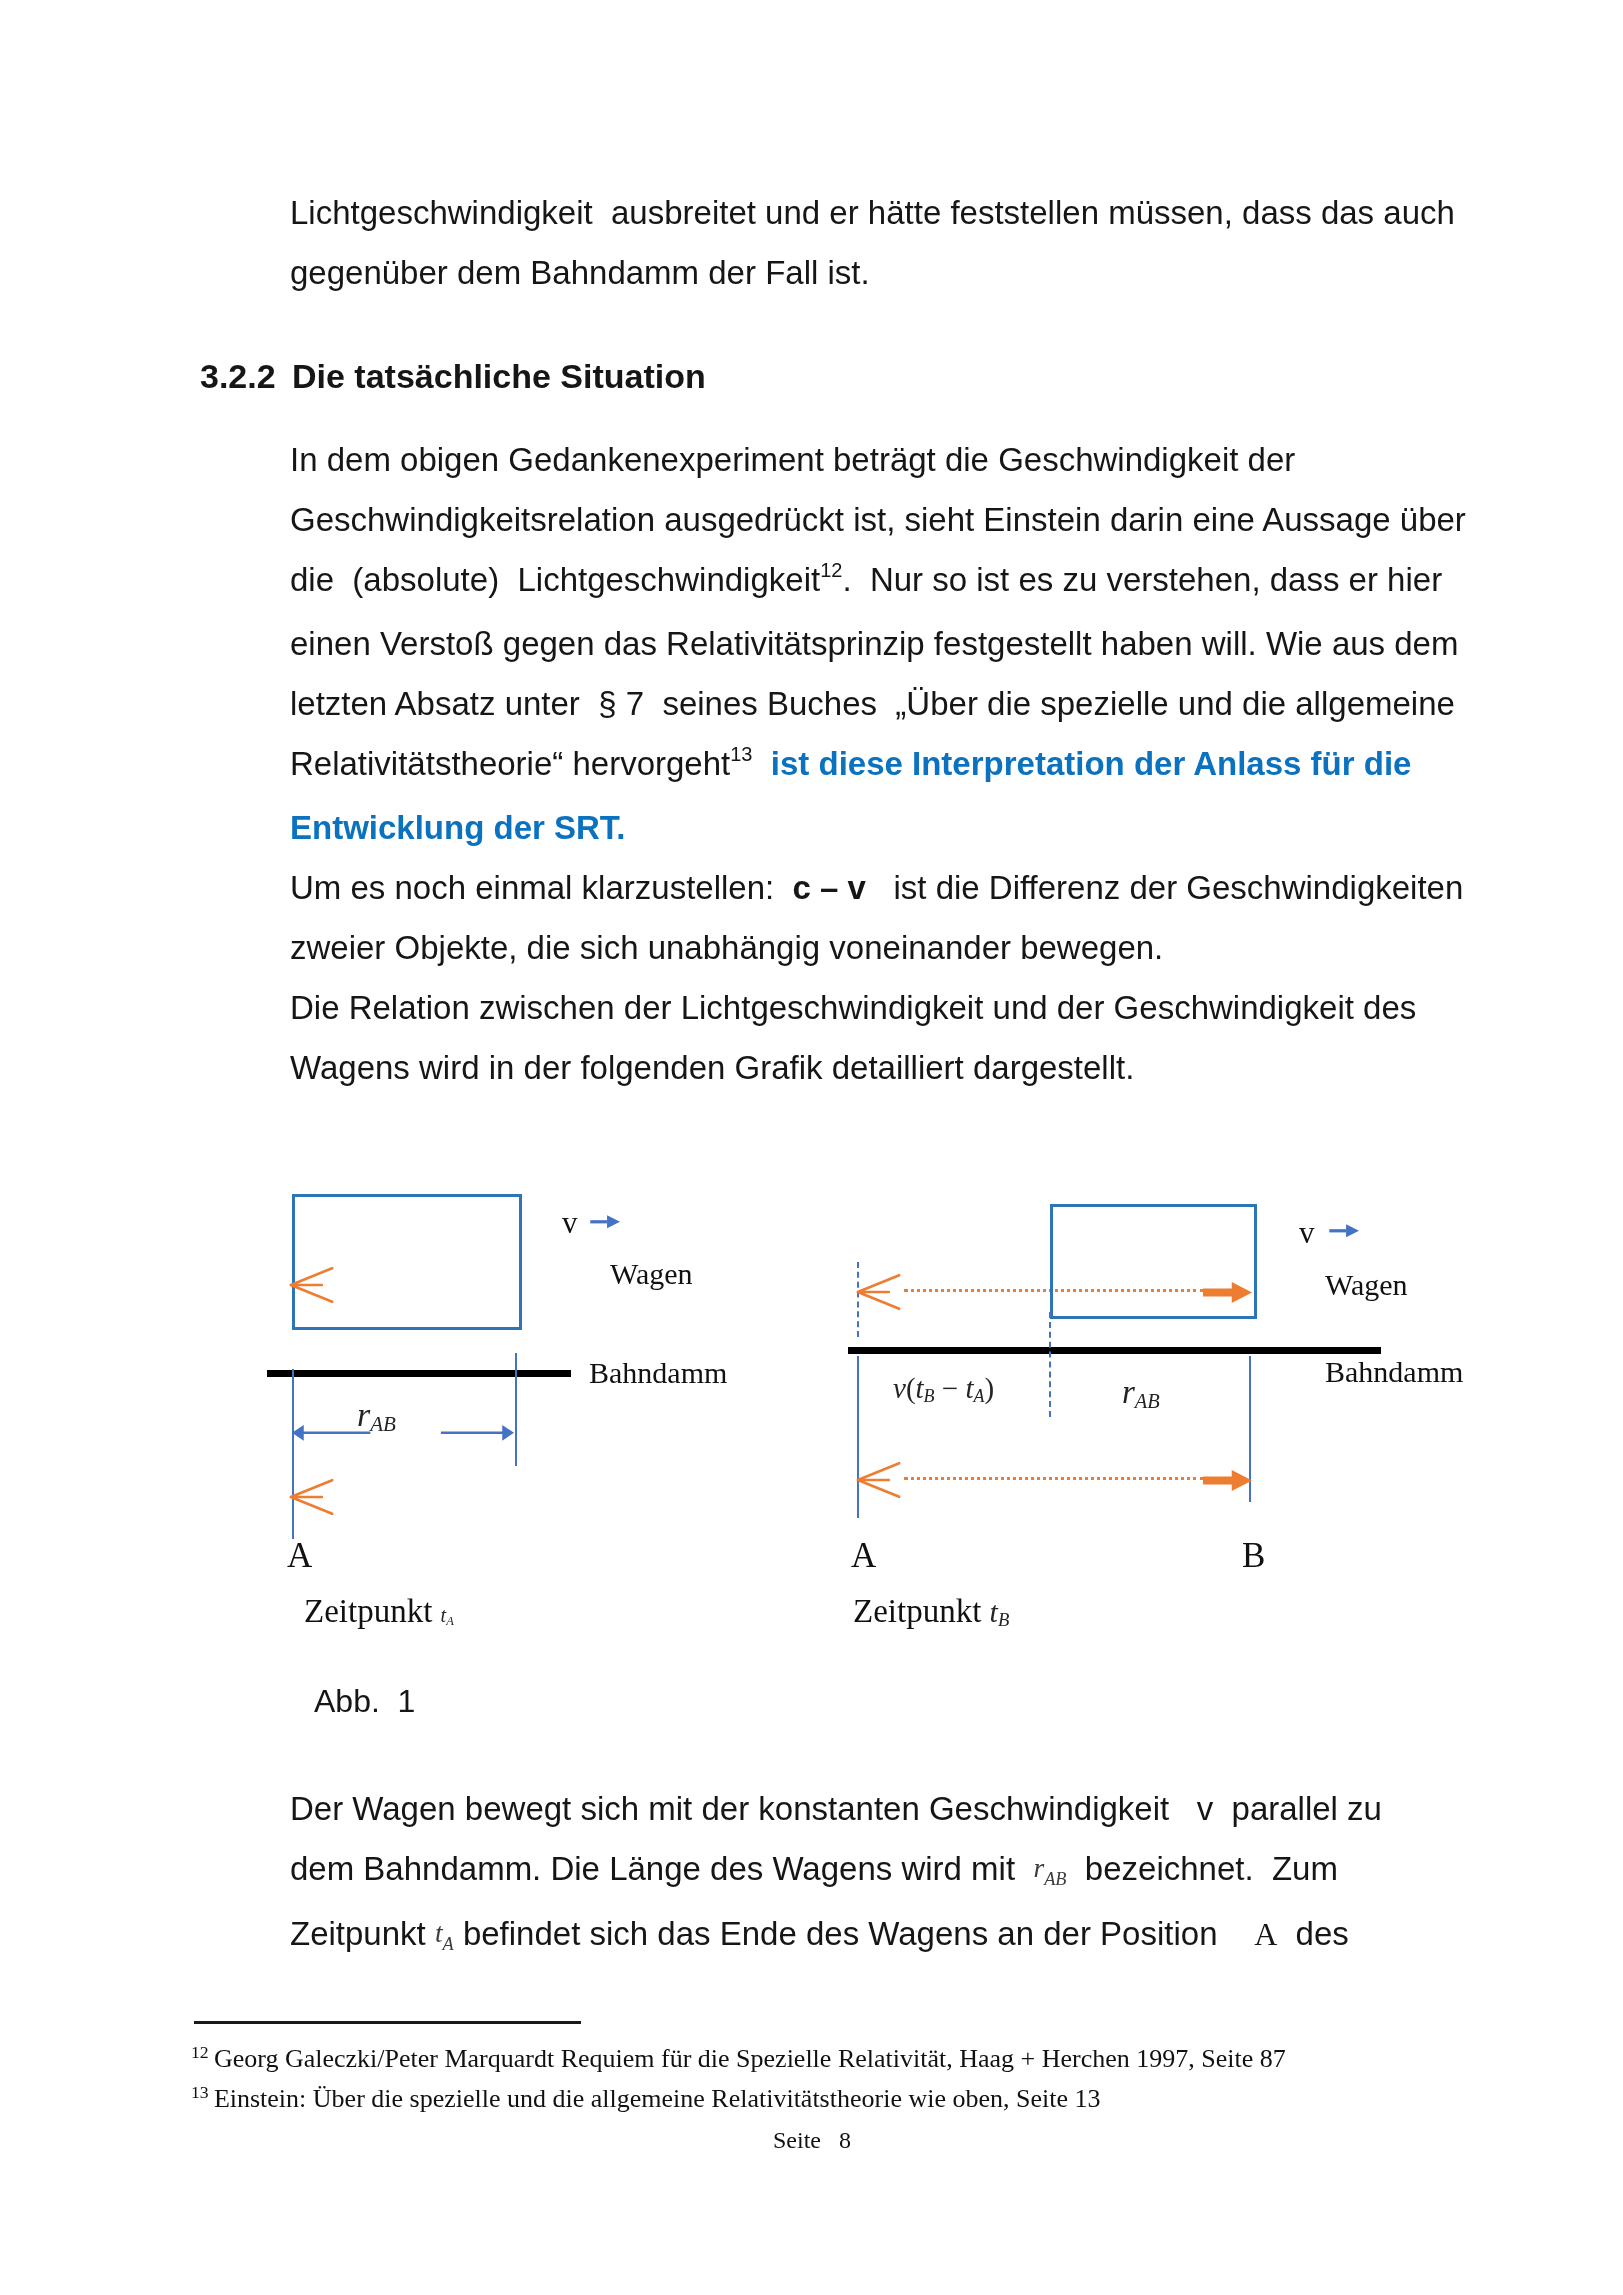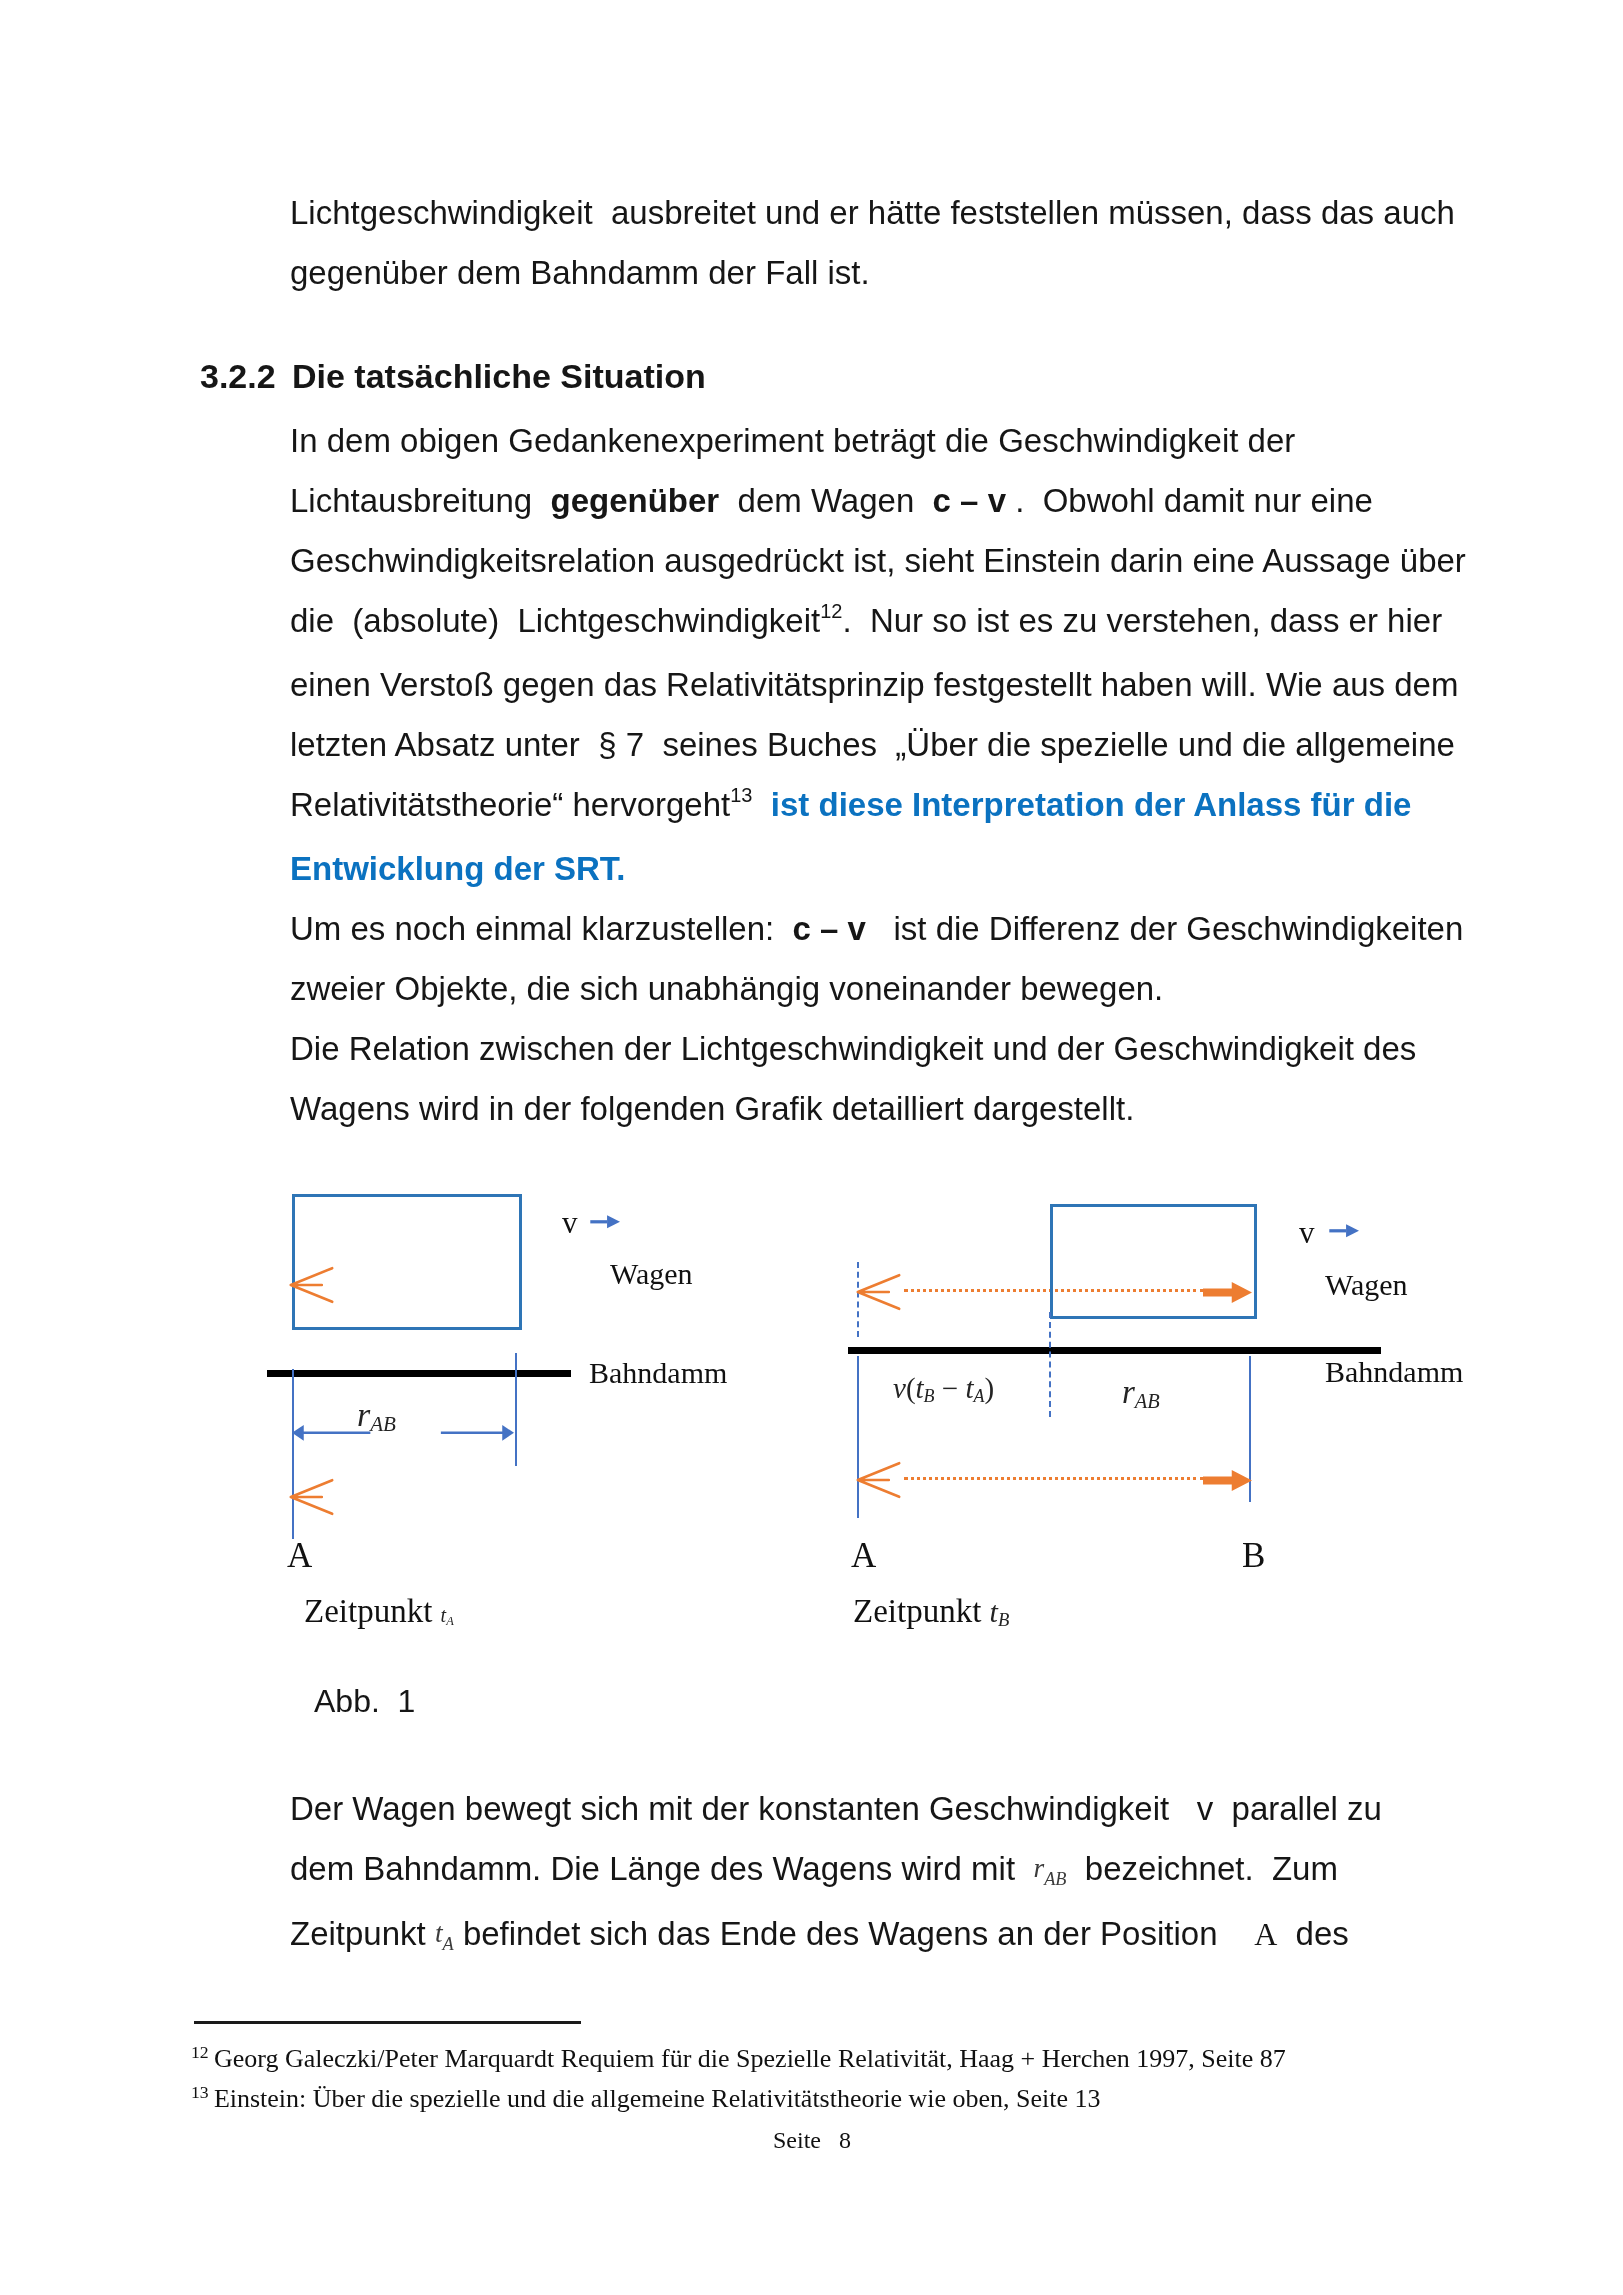--- a/index.html
+++ b/index.html
@@ -54,23 +54,22 @@
 
 <div class="page">
 
   <div class="textblock" style="top:183px;">
       <div class="tline"><span class="run">Lichtgeschwindigkeit  ausbreitet und er hätte feststellen müssen, dass das auch</span></div>
       <div class="tline"><span class="run">gegenüber dem Bahndamm der Fall ist.</span></div>
     </div>
 
   <div class="heading"><span class="hnum">3.2.2</span><span>Die tatsächliche Situation</span></div>
 
-  <div class="textblock" style="top:411px;">
+  <div class="textblock" style="top:430px;">
       <div class="tline"><span class="run">In dem obigen Gedankenexperiment beträgt die Geschwindigkeit der</span></div>
-      <div class="tline"><span class="run">Lichtausbreitung  </span><span class="run r-b">gegenüber</span><span class="run">  dem Wagen  </span><span class="run r-b">c – v</span><span class="run"> .  Obwohl damit nur eine</span></div>
       <div class="tline"><span class="run">Geschwindigkeitsrelation ausgedrückt ist, sieht Einstein darin eine Aussage über</span></div>
       <div class="tline"><span class="run">die  (absolute)  Lichtgeschwindigkeit</span><span class="run r-sup">12</span><span class="run">.  Nur so ist es zu verstehen, dass er hier</span></div>
       <div class="tline"><span class="run">einen Verstoß gegen das Relativitätsprinzip festgestellt haben will. Wie aus dem</span></div>
       <div class="tline"><span class="run">letzten Absatz unter  § 7  seines Buches  „Über die spezielle und die allgemeine</span></div>
       <div class="tline"><span class="run">Relativitätstheorie“ hervorgeht</span><span class="run r-sup">13</span><span class="run">  </span><span class="run r-bb">ist diese Interpretation der Anlass für die</span></div>
       <div class="tline"><span class="run r-bb">Entwicklung der SRT.</span></div>
       <div class="tline"><span class="run">Um es noch einmal klarzustellen:  </span><span class="run r-b">c – v</span><span class="run">   ist die Differenz der Geschwindigkeiten</span></div>
       <div class="tline"><span class="run">zweier Objekte, die sich unabhängig voneinander bewegen.</span></div>
       <div class="tline"><span class="run">Die Relation zwischen der Lichtgeschwindigkeit und der Geschwindigkeit des</span></div>
       <div class="tline"><span class="run">Wagens wird in der folgenden Grafik detailliert dargestellt.</span></div>

